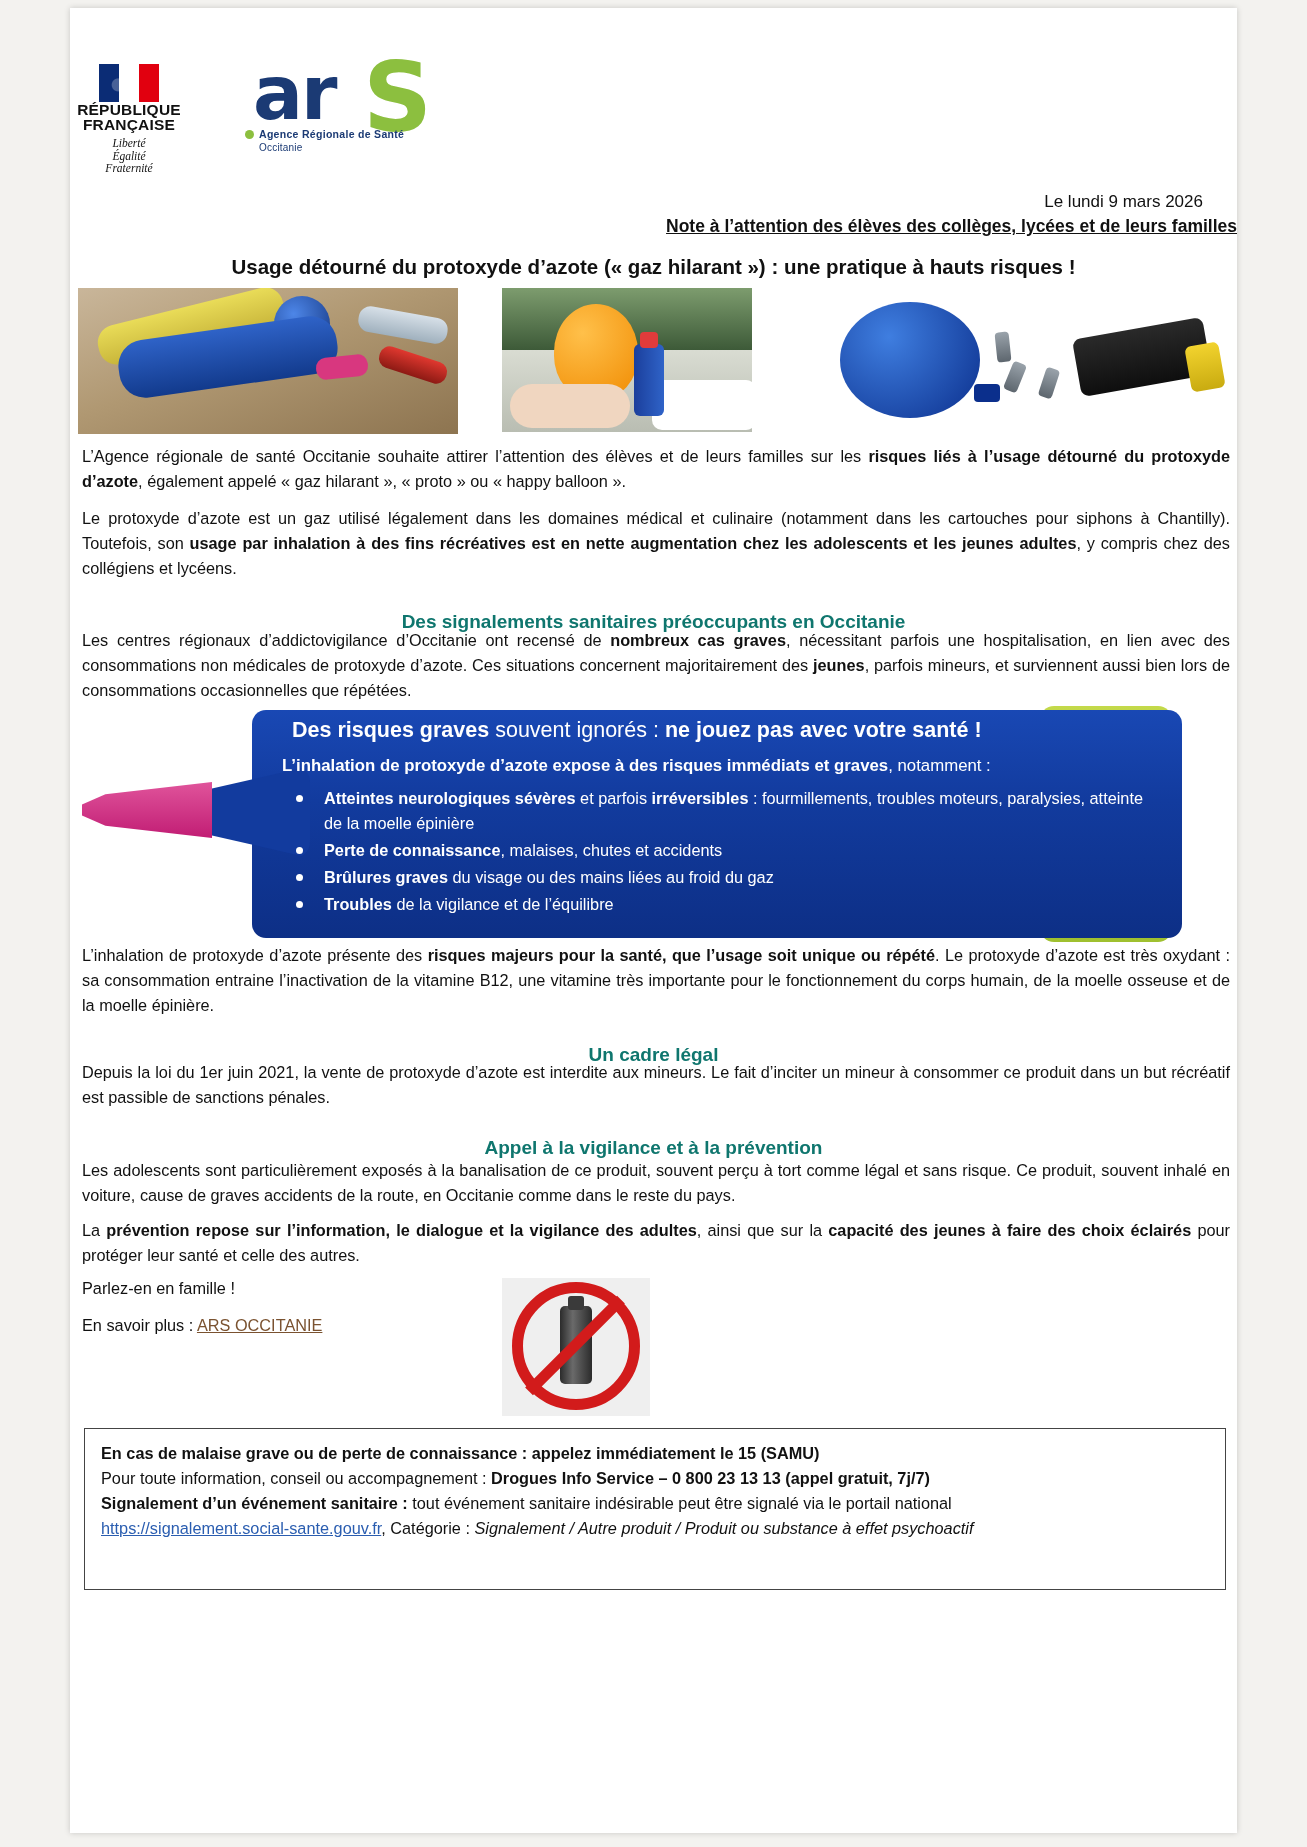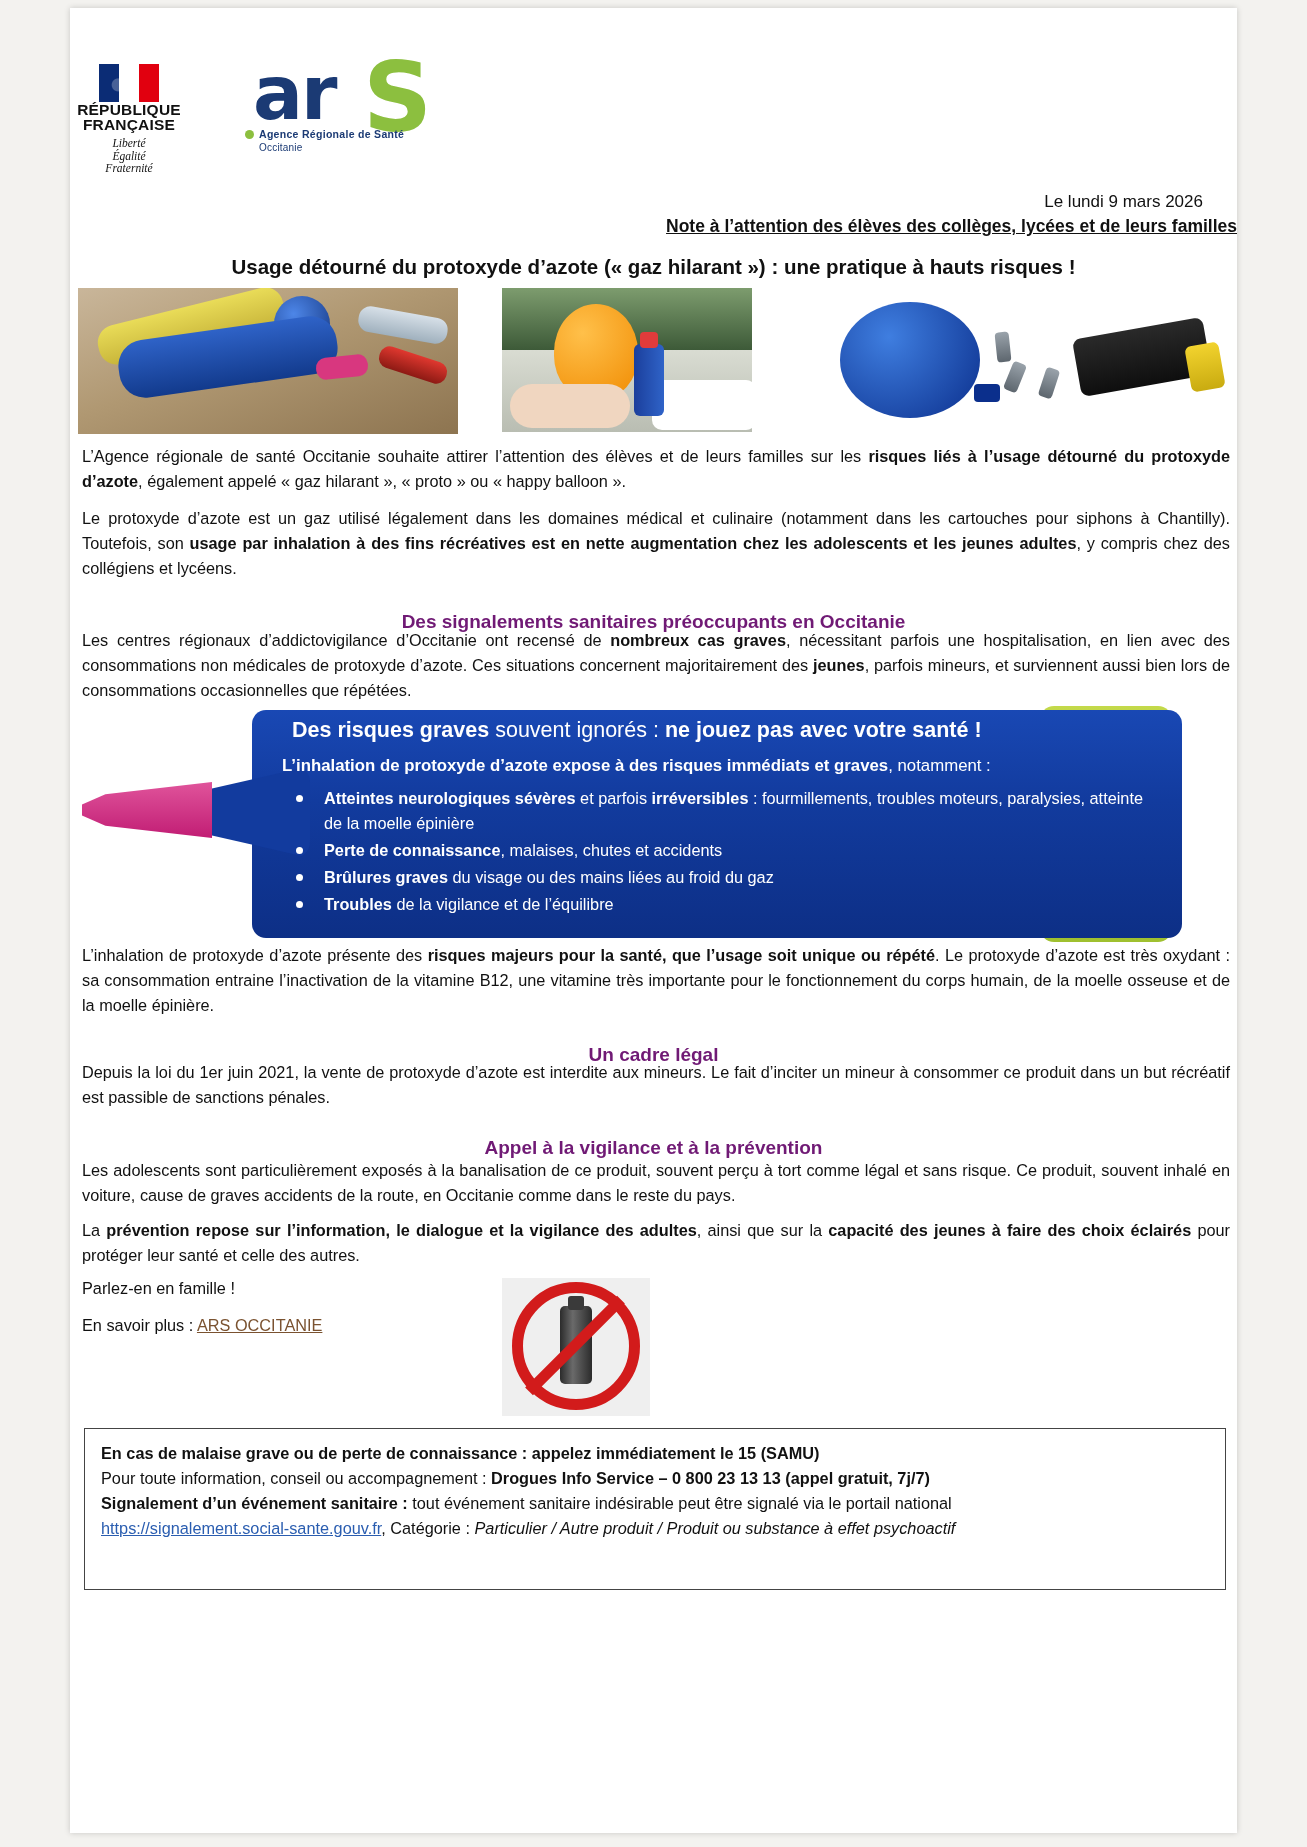--- a/index.html
+++ b/index.html
@@ -148,21 +148,21 @@
      background:linear-gradient(180deg,#9aa3ab,#5d666e);}
 
   
   .para{
     position:absolute;left:12px;width:1148px;
     font-size:16.3px;line-height:25px;text-align:justify;color:#111;
   }
   .para b{font-weight:bold;}
   .h2{
     position:absolute;left:0;width:100%;text-align:center;
-    font-weight:bold;font-size:19px;color:#701a75;
+    font-weight:bold;font-size:19px;color:#0f766e;
   }
 
   
   .banner{
     position:absolute;left:-30px;top:696px;width:1200px;height:238px;
   }
   .b-body{
     position:absolute;left:212px;top:6px;width:930px;height:228px;
     background:linear-gradient(180deg,#1948b4 0%,#123b9e 40%,#0d2f86 100%);
     border-radius:14px;
@@ -375,19 +375,19 @@
       <p>
         <b>En cas de malaise grave ou de perte de connaissance : appelez immédiatement le 15 (SAMU)</b>
       </p>
       <p>
         <span>Pour toute information, conseil ou accompagnement : </span><b>Drogues Info Service – 0 800 23 13 13 (appel gratuit, 7j/7)</b>
       </p>
       <p>
         <b>Signalement d’un événement sanitaire :</b><span> tout événement sanitaire indésirable peut être signalé via le portail national</span>
       </p>
       <p>
-        <a class="link" href="#">https://signalement.social-sante.gouv.fr</a><span>, Catégorie : </span><em>Particulier / Autre produit / Produit ou substance à effet psychoactif</em>
+        <a class="link" href="#">https://signalement.social-sante.gouv.fr</a><span>, Catégorie : </span><em>Signalement / Autre produit / Produit ou substance à effet psychoactif</em>
       </p>
     </div>
   </div>
 
  </div>
 </div>
 
 </body></html>

